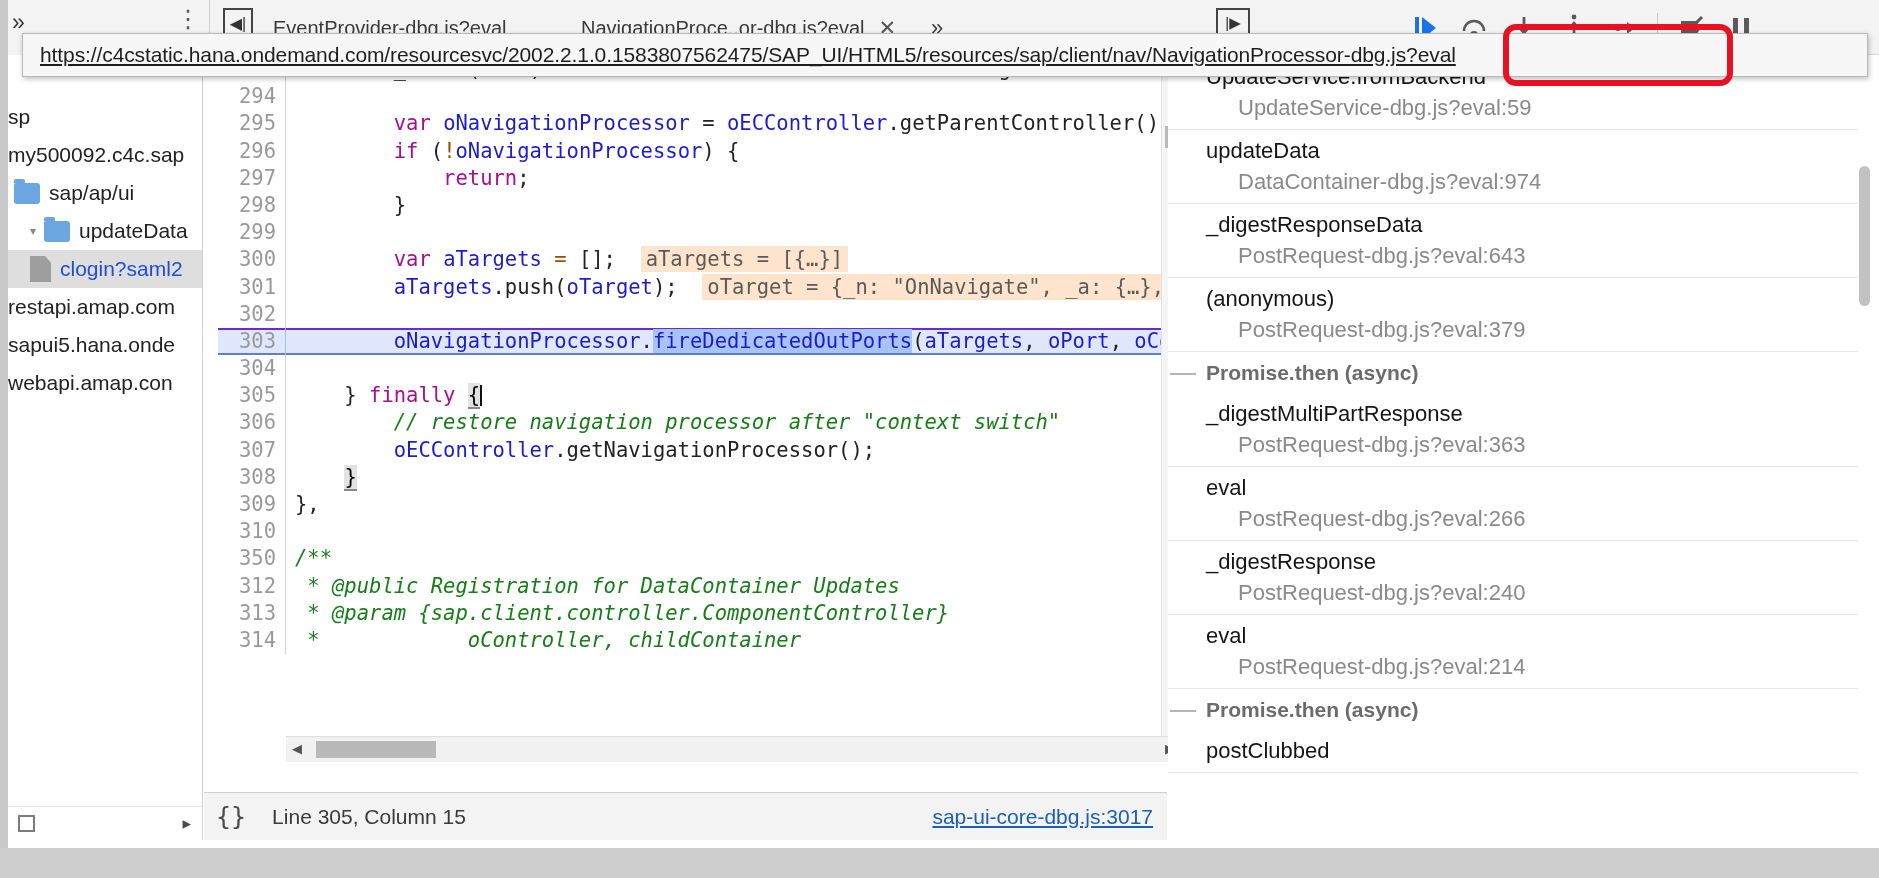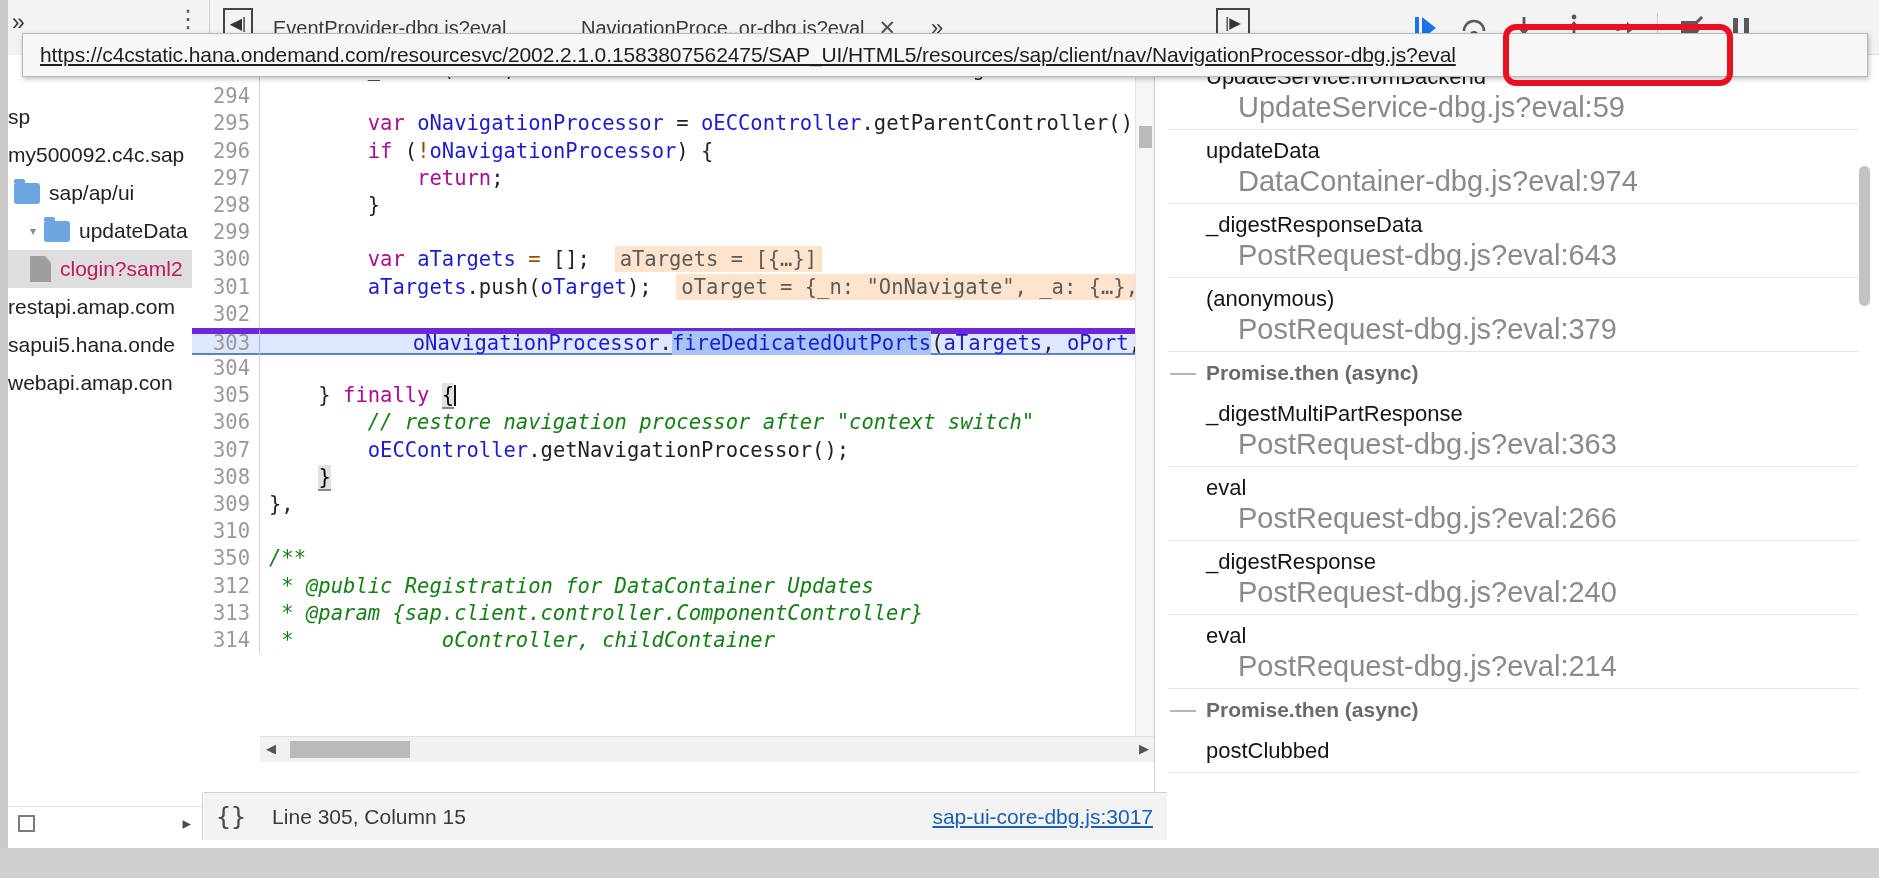--- a/index.html
+++ b/index.html
@@ -156,21 +156,21 @@
   }
   .sb-item {
     height: 38px;
     display: flex; align-items: center;
     font-size: 21px;
     color: #222;
     white-space: nowrap;
   }
   .sb-item.indent1 { padding-left: 6px; }
   .sb-item.indent2 { padding-left: 22px; }
-  .sb-item.selected { background: #dedede; color: #be185d; }
+  .sb-item.selected { background: #dedede; color: #1d4ed8; }
   .folder-icon {
     width: 26px; height: 21px;
     background: #6ca6e0;
     border-radius: 2px 3px 3px 3px;
     margin-right: 9px;
     flex: none;
     position: relative;
   }
   .folder-icon::before {
     content: "";
@@ -204,21 +204,21 @@
     width: 17px; height: 17px;
     border: 2px solid #7c7c7c;
   }
   .sb-caret-r {
     position: absolute; right: 12px; top: 6px;
     font-size: 17px; color: #4a4a4a;
   }
 
   
   .editor-wrap {
-    position: absolute; left: 192px; top: 56px;
+    position: absolute; left: 218px; top: 56px;
     width: 963px; height: 736px;
     background: #ffffff;
     border-right: 1px solid #d0d0d0;
     overflow: hidden;
   }
   .code-area {
     position: absolute; left: 0; top: 0;
     width: 963px; height: 706px;
     overflow: hidden;
     font-family: "DejaVu Sans Mono", "Liberation Mono", monospace;
@@ -226,23 +226,22 @@
   }
   .code-line {
     position: relative;
     height: 27.2px;
     display: flex;
     align-items: center;
     white-space: pre;
   }
   .code-line.exec {
     background: #dfe7fd;
-    border-top: 6px solid #6d28d9;
+    border-top: 2px solid #6d28d9;
     border-bottom: 2px solid #5b7fd4;
-    gap: 45px;
   }
   .gutter {
     width: 68px;
     flex: none;
     text-align: right;
     padding-right: 9px;
     color: #999;
     border-right: 1px solid #d5d5d5;
     font-size: 20.5px;
     height: 27.2px;
@@ -358,21 +357,21 @@
     padding: 5px 0 6px 38px;
     border-bottom: 1px solid #e6e6e6;
   }
   .cs-fn {
     font-size: 22px;
     color: #151515;
     line-height: 31px;
     white-space: nowrap;
   }
   .cs-loc {
-    font-size: 29px;
+    font-size: 22px;
     color: #8a8a8a;
     line-height: 31px;
     padding-left: 32px;
     white-space: nowrap;
   }
   .cs-async {
     position: relative;
     padding: 4px 0 4px 38px;
     font-size: 21px;
     font-weight: bold;

